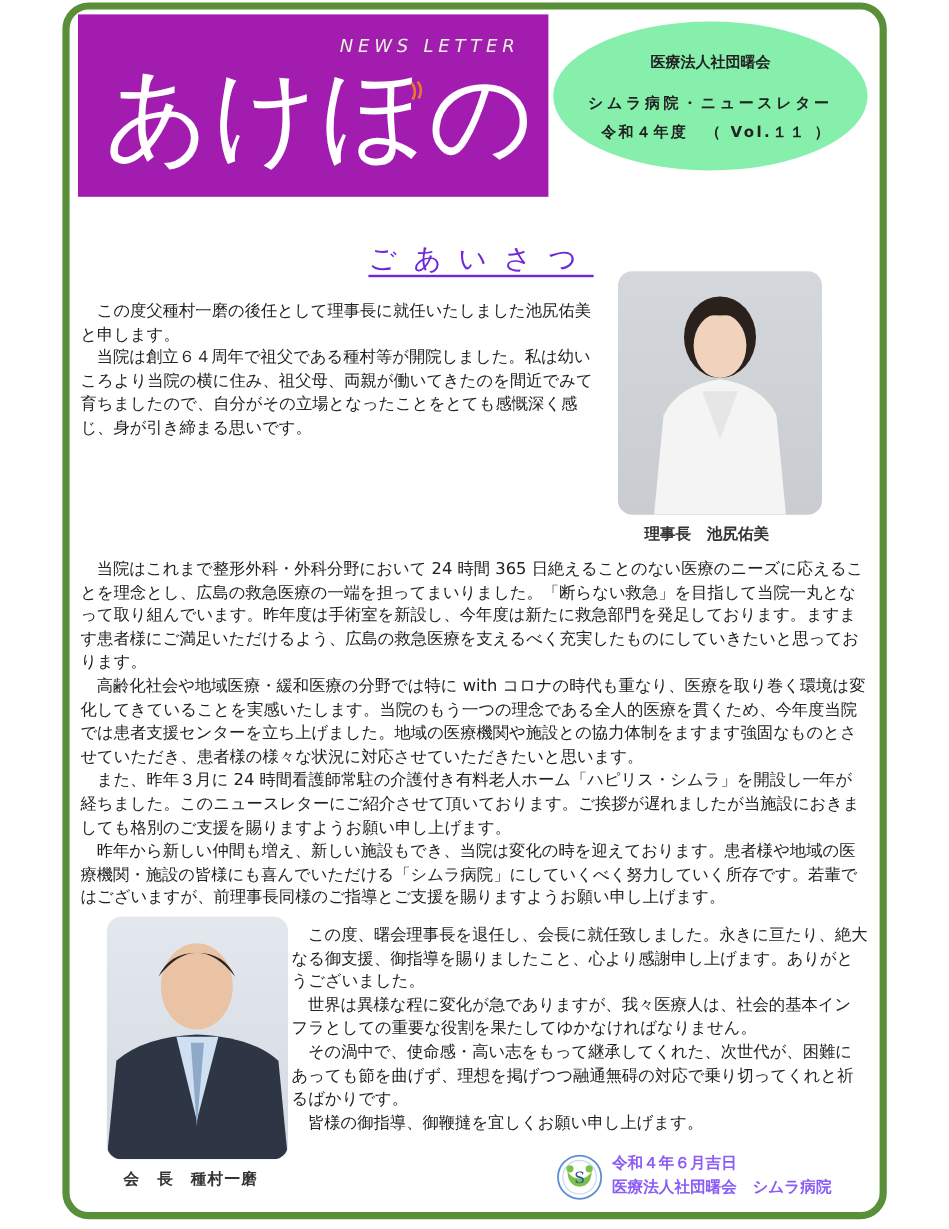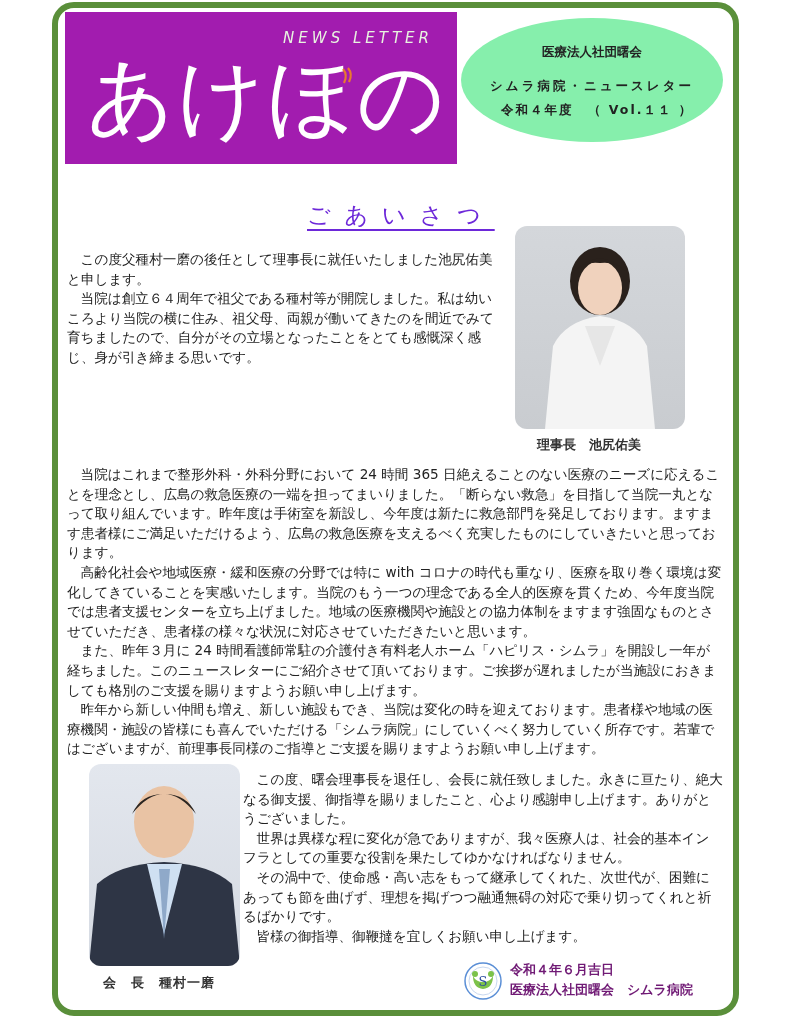--- a/index.html
+++ b/index.html
@@ -30,21 +30,21 @@
   .p3 { position:absolute; left:243px; top:770px; width:480px; }
   .text p { margin:0; text-indent:1em; }
   .photo { position:absolute; border-radius:12px; overflow:hidden; }
   .photo1 { left:515px; top:226px; width:170px; height:203px;
             background:linear-gradient(180deg,#d4d7db 0%,#c9ccd0 100%); }
   .photo2 { left:89px; top:764px; width:151px; height:202px;
             background:linear-gradient(180deg,#e3e7ee 0%,#d5dae2 100%); }
   .caption { position:absolute; font-size:13px; font-weight:bold; color:#333; }
   .cap1 { left:537px; top:436px; }
   .cap2 { left:103px; top:974px; letter-spacing:1px; }
-  .footer { position:absolute; left:510px; top:960px; font-size:13px; font-weight:bold; color:#701a75; line-height:20px; }
+  .footer { position:absolute; left:510px; top:960px; font-size:13px; font-weight:bold; color:#8b5cf6; line-height:20px; }
   .logo { position:absolute; left:464px; top:962px; width:38px; height:38px; }
 </style>
 </head>
 <body>
 
 <div class="frame"></div>
 
 <div class="masthead">
   <div class="nl">NEWS LETTER</div>
   <div class="title">あけほの</div>

